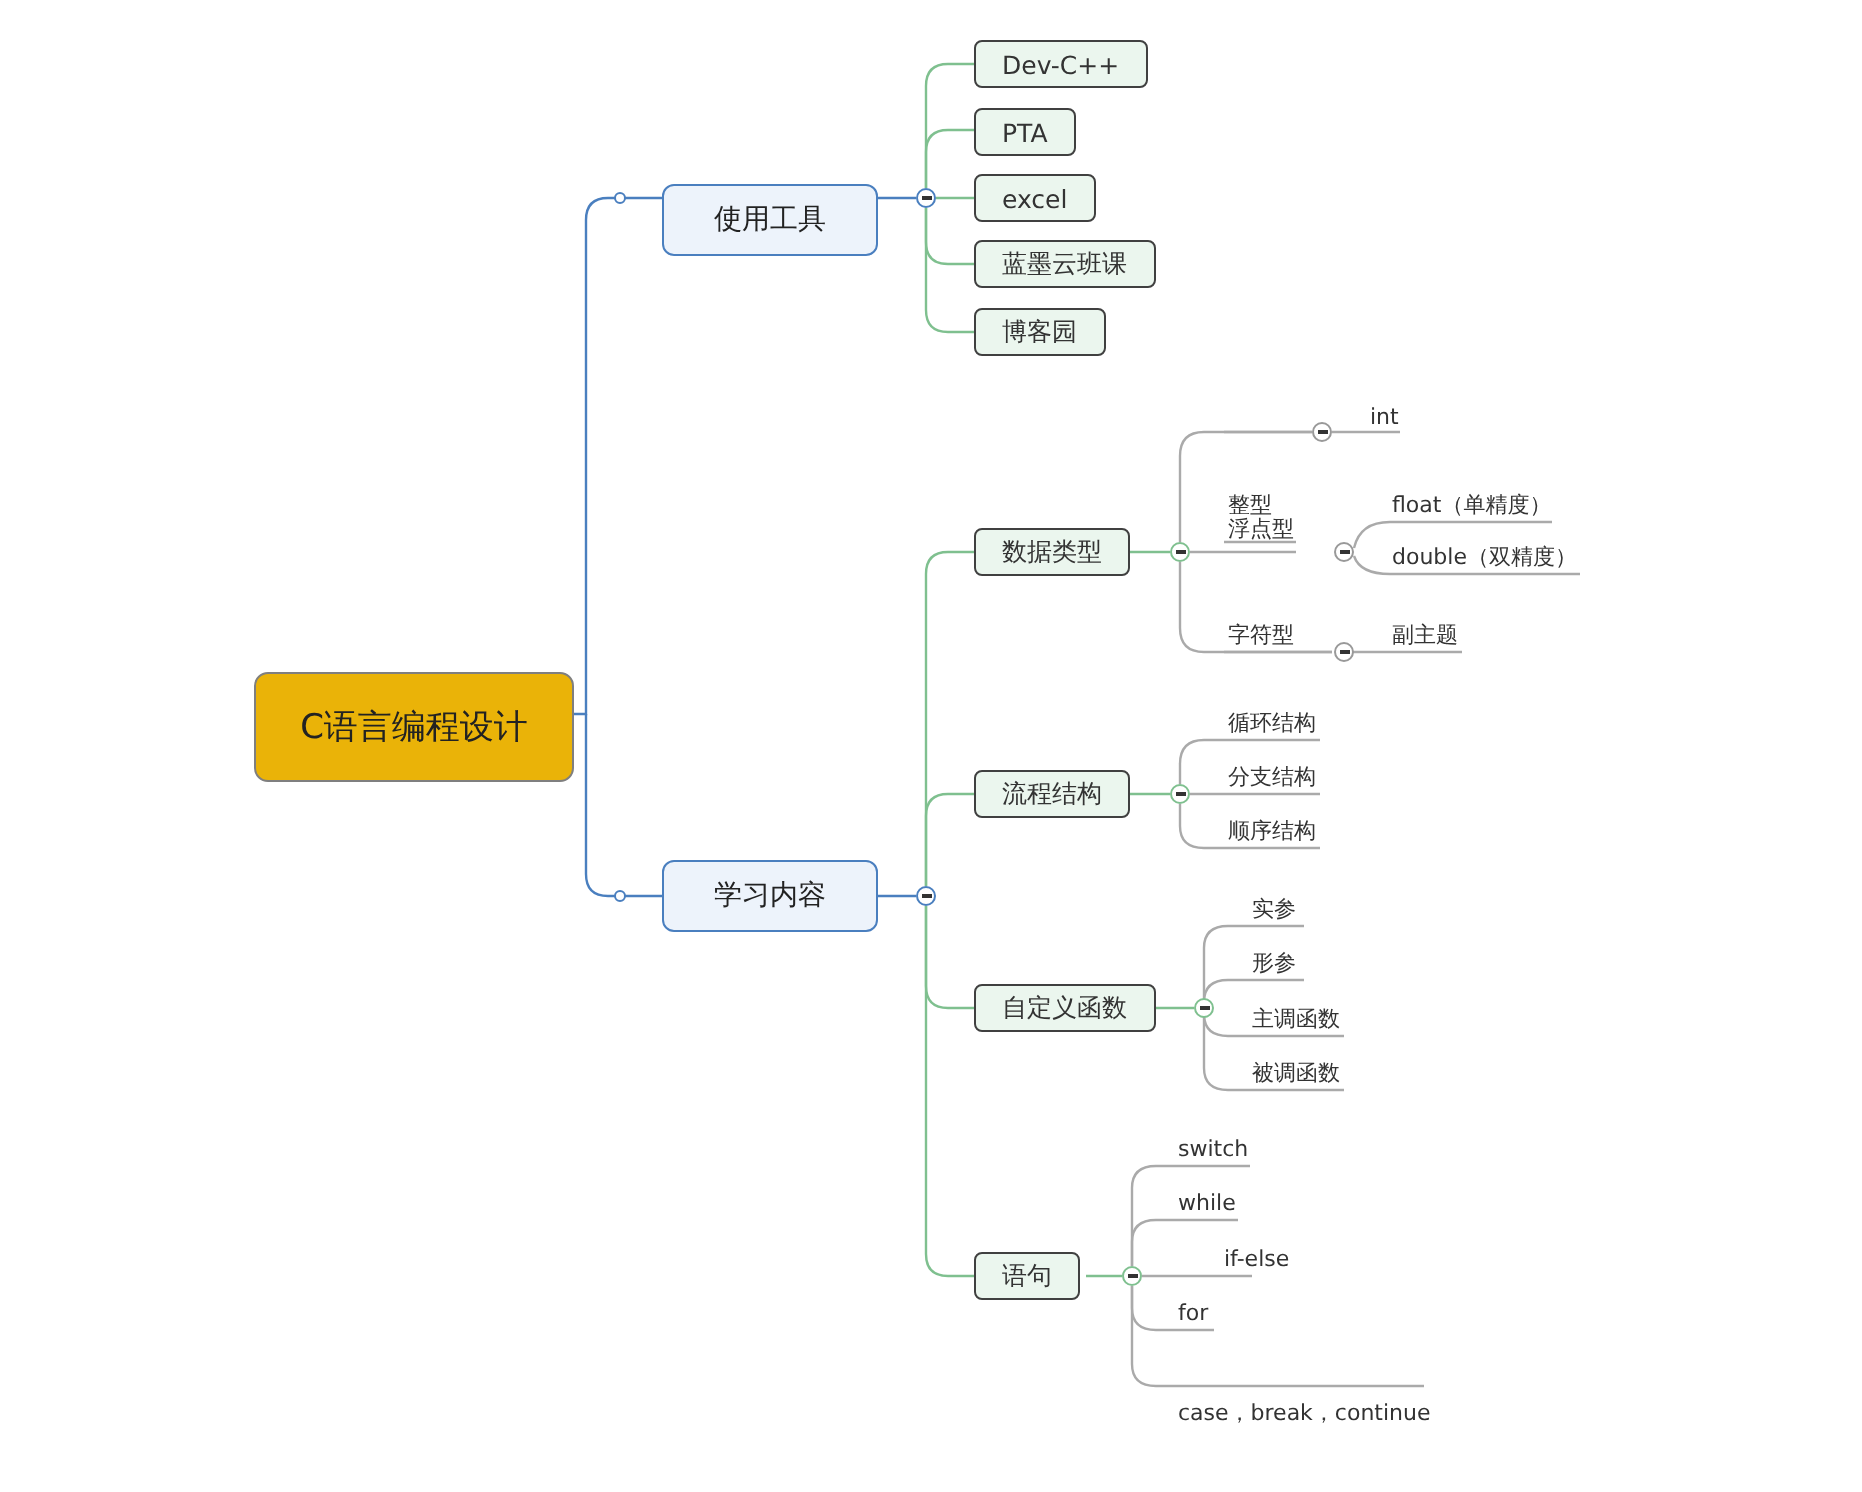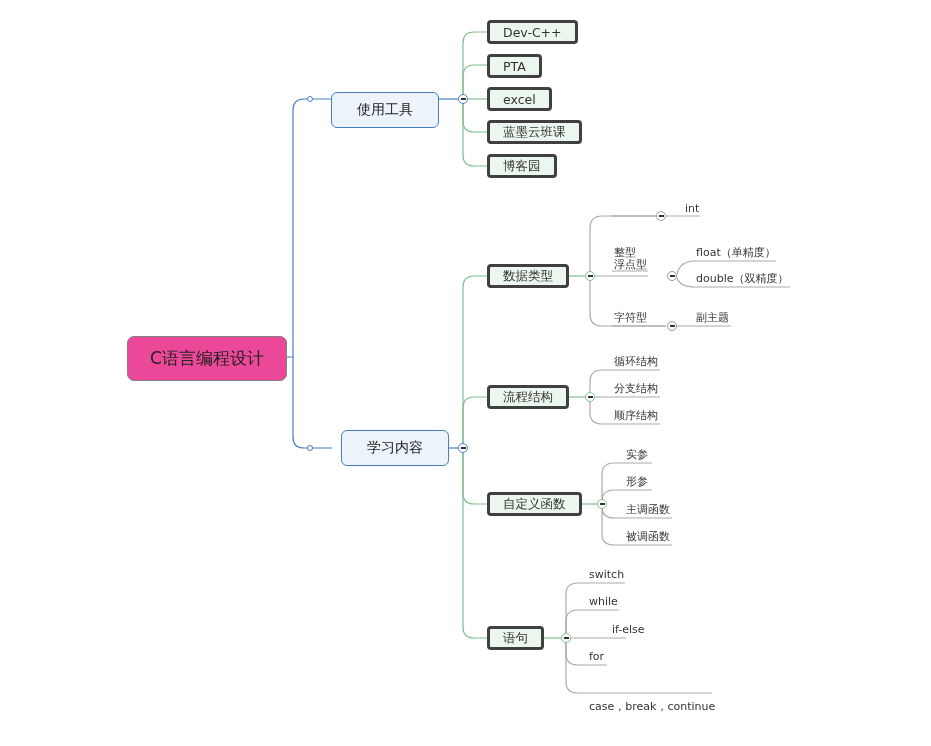--- a/index.html
+++ b/index.html
@@ -1,25 +1,25 @@
 <!DOCTYPE html>
 <html><head>
   <meta charset="utf-8">
   <style>
     html, body { margin: 0; padding: 0; background: #ffffff; }
     body { width: 931px; height: 746px; position: relative; overflow: hidden;
            font-family: "DejaVu Sans", "Liberation Sans", sans-serif; }
     #links { position: absolute; left: 0; top: 0; width: 931px; height: 746px; }
     .node { position: absolute; box-sizing: border-box; display: flex; align-items: center; justify-content: center;
             white-space: nowrap; color: #333; }
-    .root { left: 127px; top: 336px; width: 160px; height: 45px; background: #ec4899; border: 1px solid #7f7f7f;
+    .root { left: 127px; top: 336px; width: 160px; height: 55px; background: #eab308; border: 1px solid #7f7f7f;
             border-radius: 7px; font-size: 17px; color: #222; align-items: center; }
     .main { width: 108px; height: 36px; background: #edf3fb; border: 1px solid #4a7fbf; border-radius: 6px;
             font-size: 14px; color: #222; }
-    .sub { height: 24px; background: #ebf6ee; border: 3px solid #404040; border-radius: 4px; font-size: 12.5px;
+    .sub { height: 24px; background: #ebf6ee; border: 1px solid #404040; border-radius: 4px; font-size: 12.5px;
            padding: 0 13px; color: #333; }
     .leaf { position: absolute; font-size: 11px; color: #333; white-space: nowrap; line-height: 14px; }
     .collapse { position: absolute; width: 10px; height: 10px; box-sizing: border-box; border-radius: 50%;
                 background: #fff; display: flex; align-items: center; justify-content: center; cursor: pointer; }
     .collapse::after { content: ""; width: 5px; height: 1.4px; background: #333; }
     .c-blue { border: 1px solid #4a7fbf; }
     .c-green { border: 1px solid #7fc08f; }
     .c-gray { border: 1px solid #999; }
     .dot { position: absolute; width: 6px; height: 6px; box-sizing: border-box; border-radius: 50%;
            border: 1px solid #4a7fbf; background: #fff; }
@@ -106,21 +106,21 @@
 <div class="node sub" style="left:487px;top:87px;">
   <span>excel</span>
 </div>
 <div class="node sub" style="left:487px;top:120px;">
   <span>蓝墨云班课</span>
 </div>
 <div class="node sub" style="left:487px;top:154px;">
   <span>博客园</span>
 </div>
 
-<div class="node main" style="left:341px;top:430px;">
+<div class="node main" style="left:331px;top:430px;">
   <span>学习内容</span>
 </div>
 <div class="collapse c-blue" style="left:458px;top:443px;"></div>
 
 <div class="node sub" style="left:487px;top:264px;">
   <span>数据类型</span>
 </div>
 <div class="collapse c-green" style="left:585px;top:271px;"></div>
 
 <div class="leaf" style="left:614px;top:202px;margin-top:44px;">

